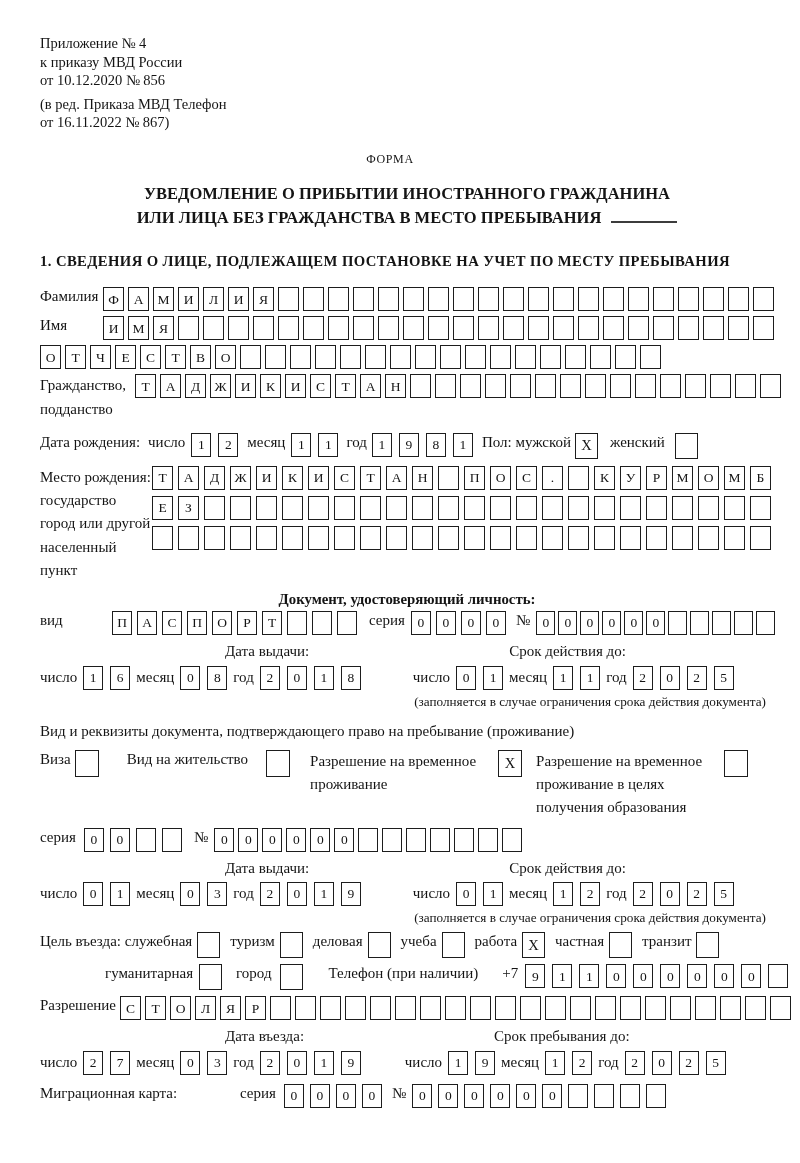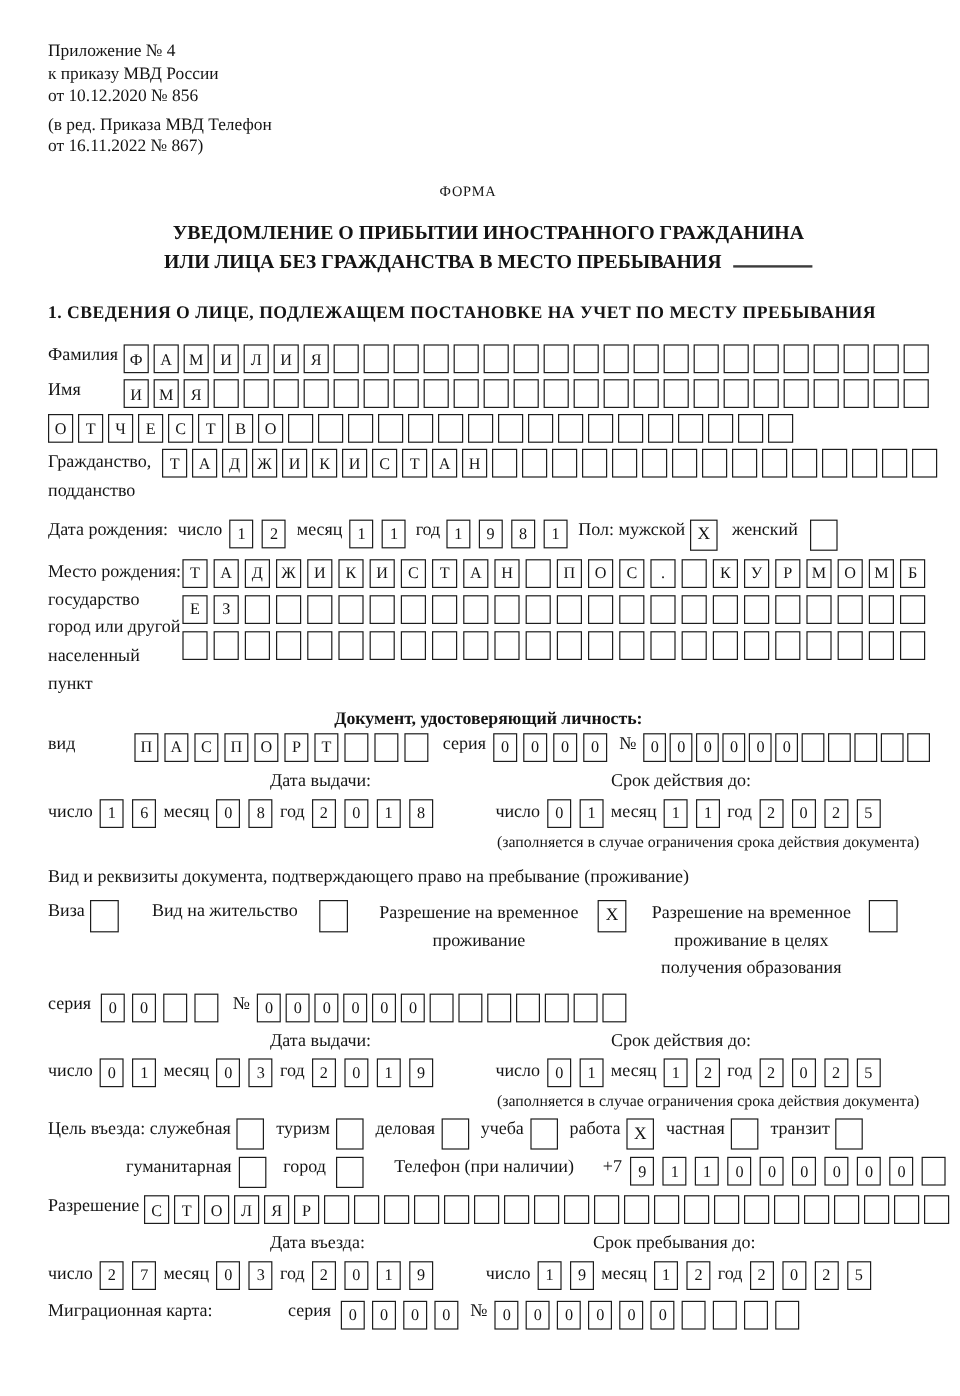--- a/index.html
+++ b/index.html
@@ -16,21 +16,21 @@
 .frow.top{align-items:flex-start}
 .lbl{flex:0 0 auto}
 .stack{flex:0 0 auto;line-height:1.55}
 .cells{display:flex;flex:0 0 auto;gap:4px}
 .cells.g5{gap:5px}.cells.g6{gap:6px}.cells.d{gap:7px}.cells.g3{gap:3px}
 .cell{display:inline-flex;align-items:center;justify-content:center;flex:0 0 auto;width:21px;height:24px;border:1.9px solid #1d1d1d;font-size:13.5px}
 .num .cell,.d .cell{width:20px}
 .c19 .cell{width:19px}
 .cb{display:inline-flex;align-items:center;justify-content:center;flex:0 0 auto;width:24px;height:27px;border:1.9px solid #1d1d1d;font-size:14.5px}
 .cb.sm{width:23px;height:26px}
-.center{text-align:center;line-height:1.55}
+.center{line-height:1.55}
 .heading-doc{text-align:center;font-weight:bold;font-size:14.8px;margin-top:8px}
 .note{font-size:13.2px;text-align:right;margin-top:3px;padding-right:8px}
 .dhead{display:flex;margin-top:7px}
 .dg{display:flex;align-items:center;gap:6px;flex:0 0 auto}
 .plain{margin-top:9px;line-height:1.6}
 .colgap>div+div{margin-top:6px}
 </style>
 </head>
 <body>
 

